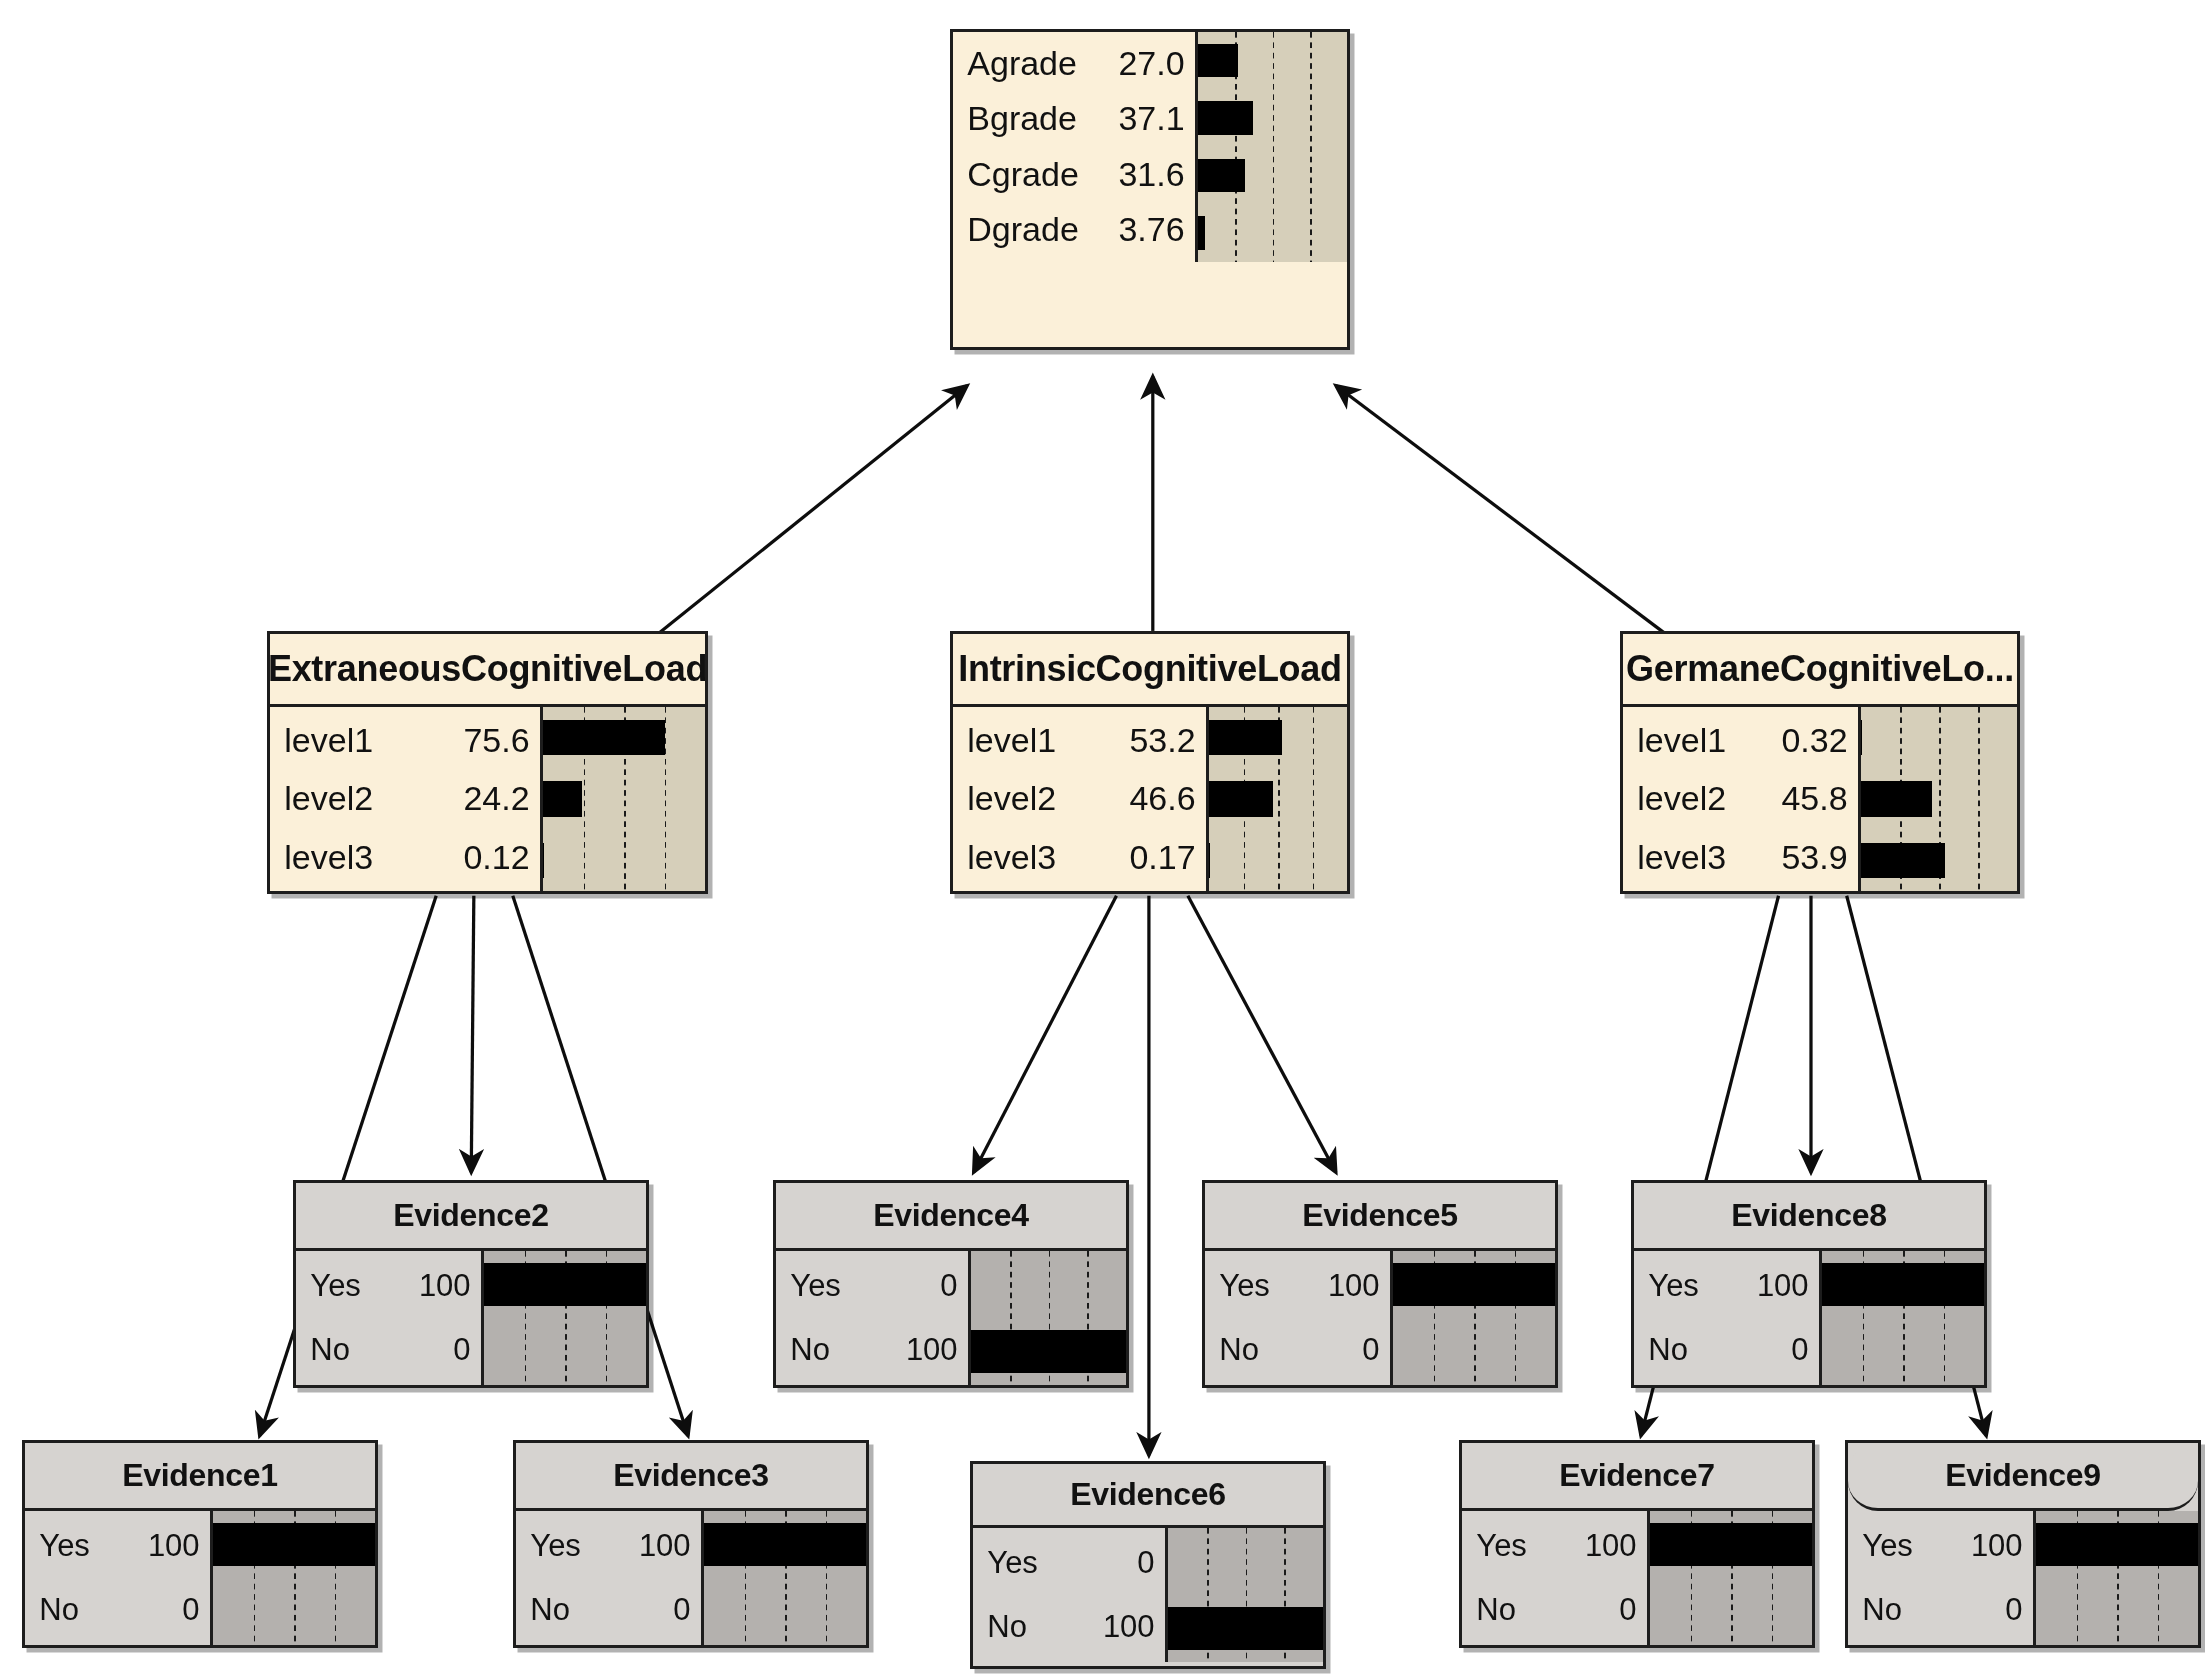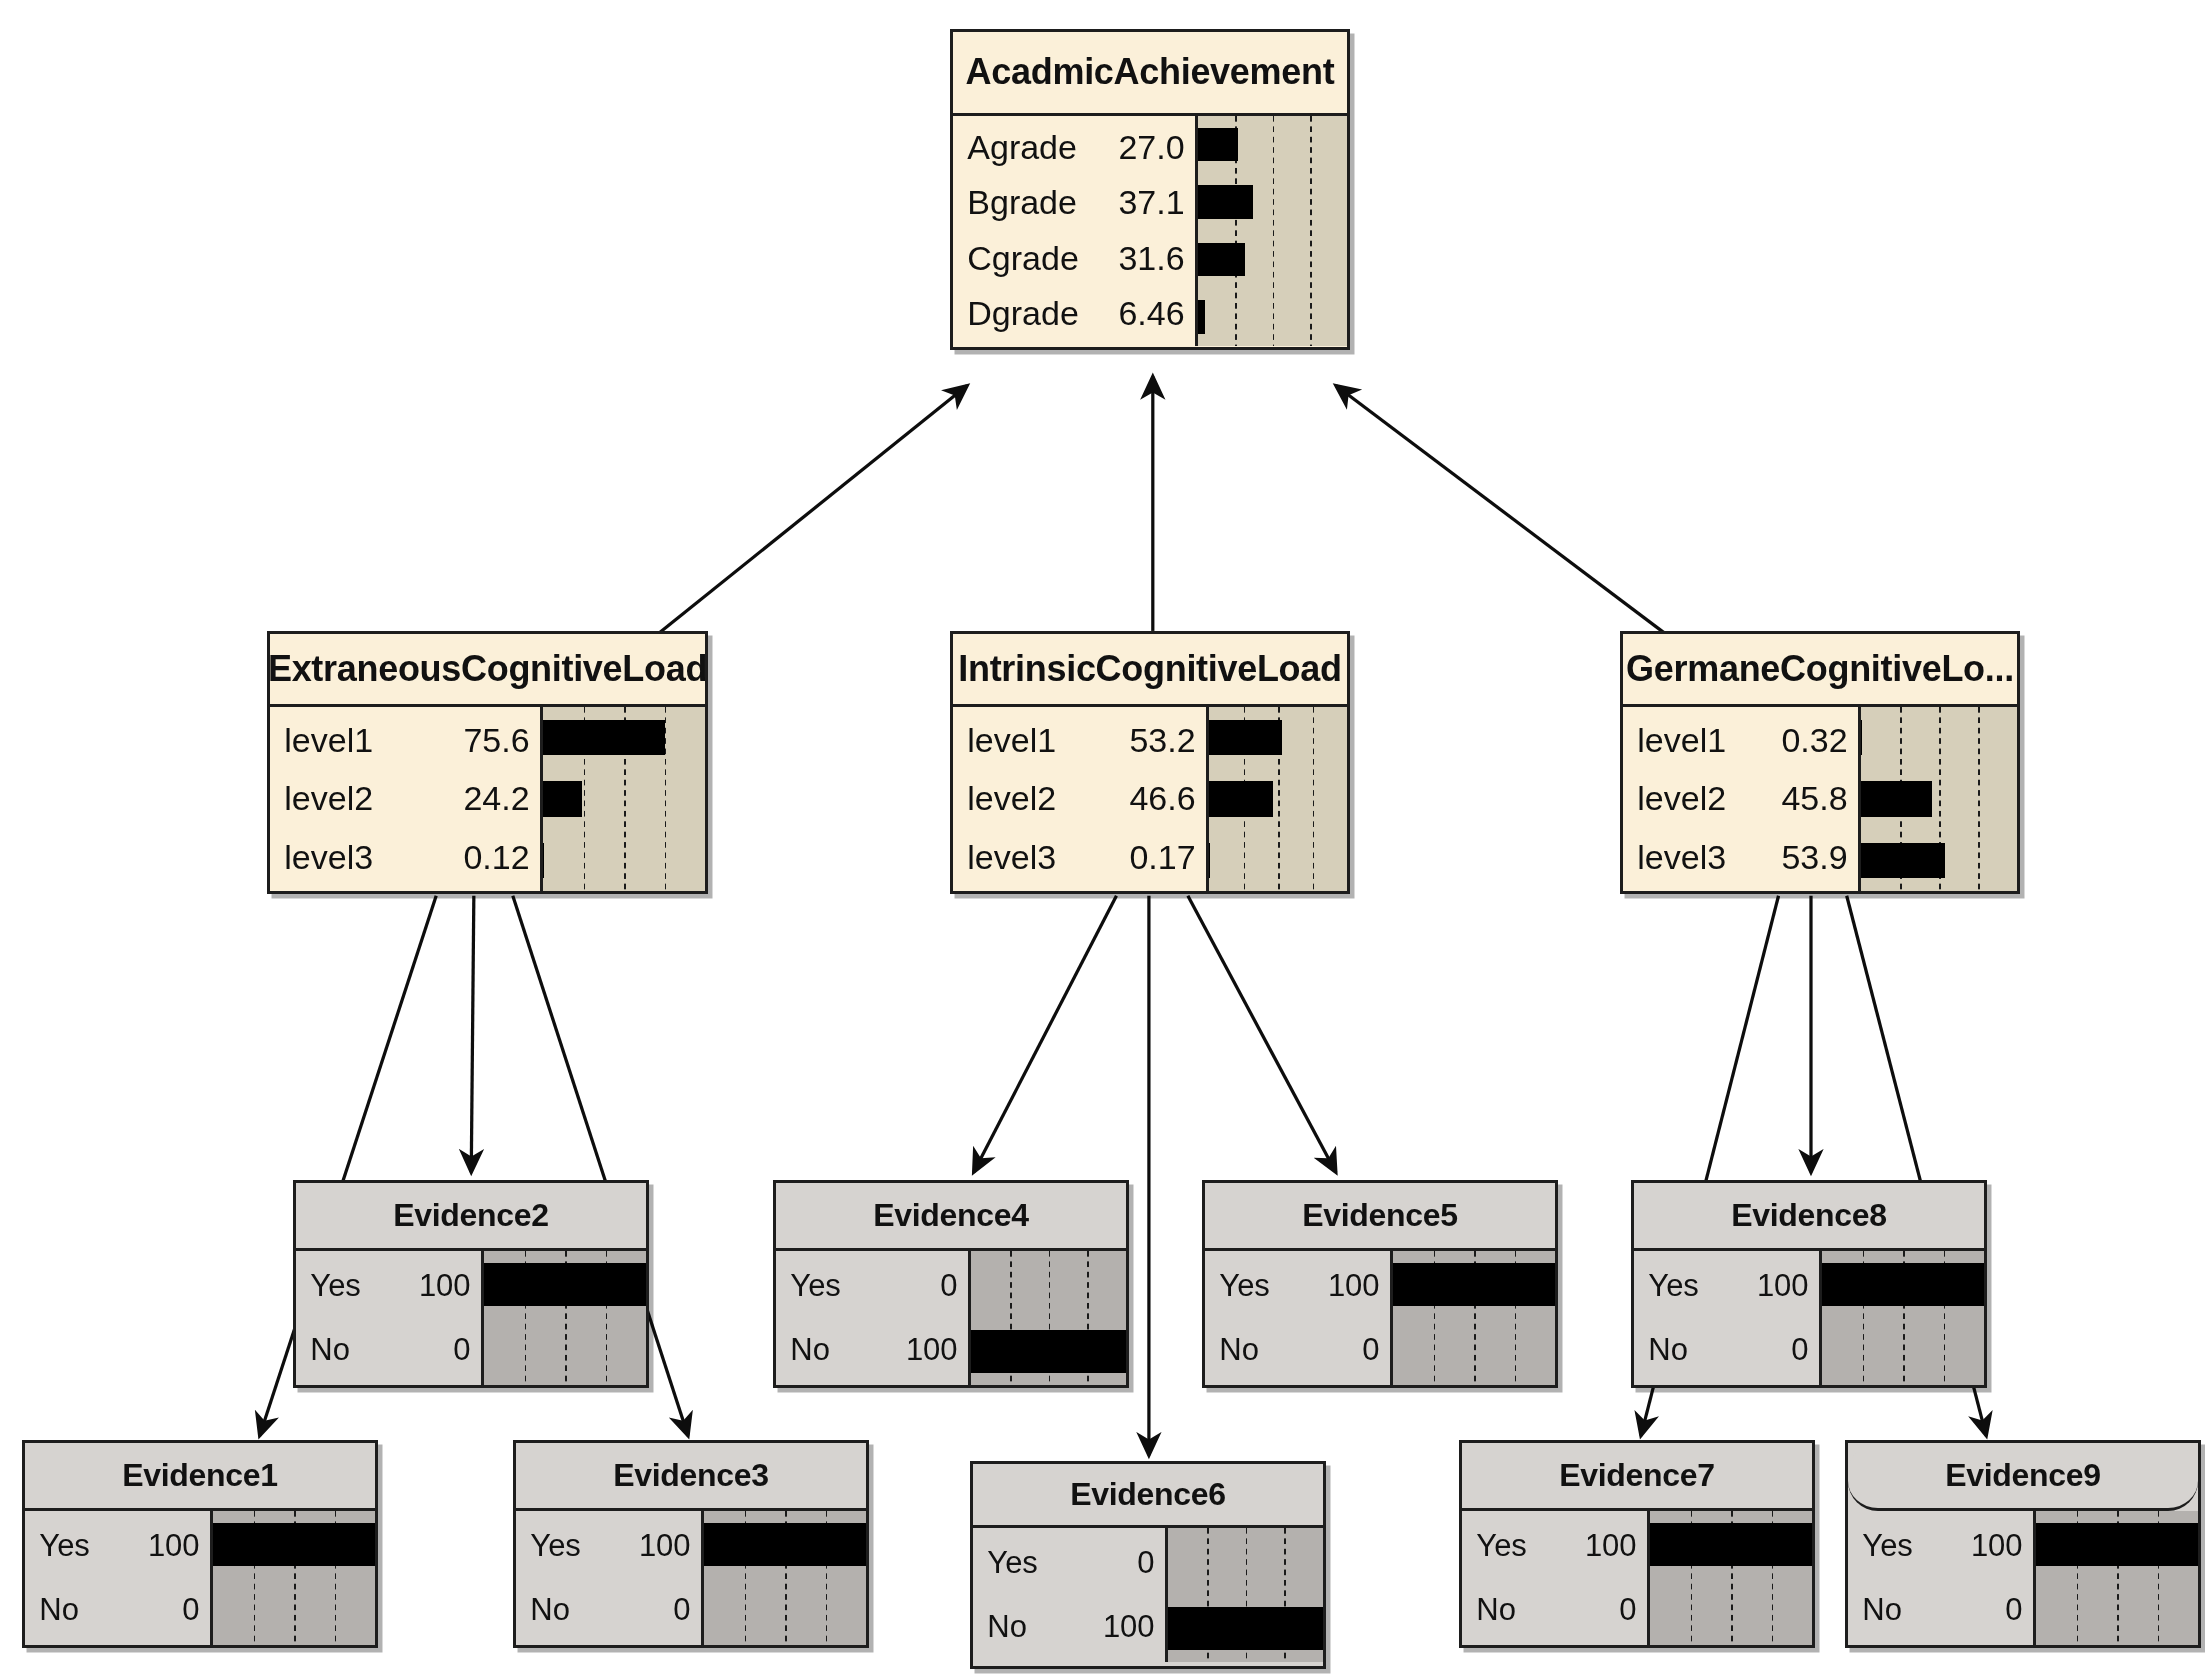--- a/index.html
+++ b/index.html
@@ -131,38 +131,37 @@
         <path d="M 1720 1380 L 1500 1806" fill="none" stroke="#0d0d0d" stroke-width="5" marker-end="url(#ah)"></path>
         <path d="M 1770 1380 L 1770 2242" fill="none" stroke="#0d0d0d" stroke-width="5" marker-end="url(#ah)"></path>
         <path d="M 1830 1380 L 2058 1806" fill="none" stroke="#0d0d0d" stroke-width="5" marker-end="url(#ah)"></path>
         <path d="M 2740 1380 L 2528 2212" fill="none" stroke="#0d0d0d" stroke-width="5" marker-end="url(#ah)"></path>
         <path d="M 2790 1380 L 2790 1806" fill="none" stroke="#0d0d0d" stroke-width="5" marker-end="url(#ah)"></path>
         <path d="M 2845 1380 L 3060 2212" fill="none" stroke="#0d0d0d" stroke-width="5" marker-end="url(#ah)"></path>
       </g>
   </svg>
   <div id="node-layer">
       <div class="node belief" style="left: 950px; top: 28.6px; width: 400px; height: 321px;">
-        <div class="title" style="height: 84px;">AcadmicAchievement</div>
         <div class="body" style="height: 230px;">
           <div class="labels" style="width: 245px; padding: 3.9px 10.4px 3.9px 14.3px;">
             <div class="rowline">
               <span class="nm">Agrade</span>
               <span class="vl">27.0</span>
             </div>
             <div class="rowline">
               <span class="nm">Bgrade</span>
               <span class="vl">37.1</span>
             </div>
             <div class="rowline">
               <span class="nm">Cgrade</span>
               <span class="vl">31.6</span>
             </div>
             <div class="rowline">
               <span class="nm">Dgrade</span>
-              <span class="vl">6.46</span>
+              <span class="vl">3.76</span>
             </div>
           </div>
           <div class="bars">
             <div class="gridline" style="left: 25%;"></div>
             <div class="gridline" style="left: 50%;"></div>
             <div class="gridline" style="left: 75%;"></div>
             <div class="barrow" style="height: 25%;">
               <div class="bar" style="width: 27%;"></div>
             </div>
             <div class="barrow" style="height: 25%;">

